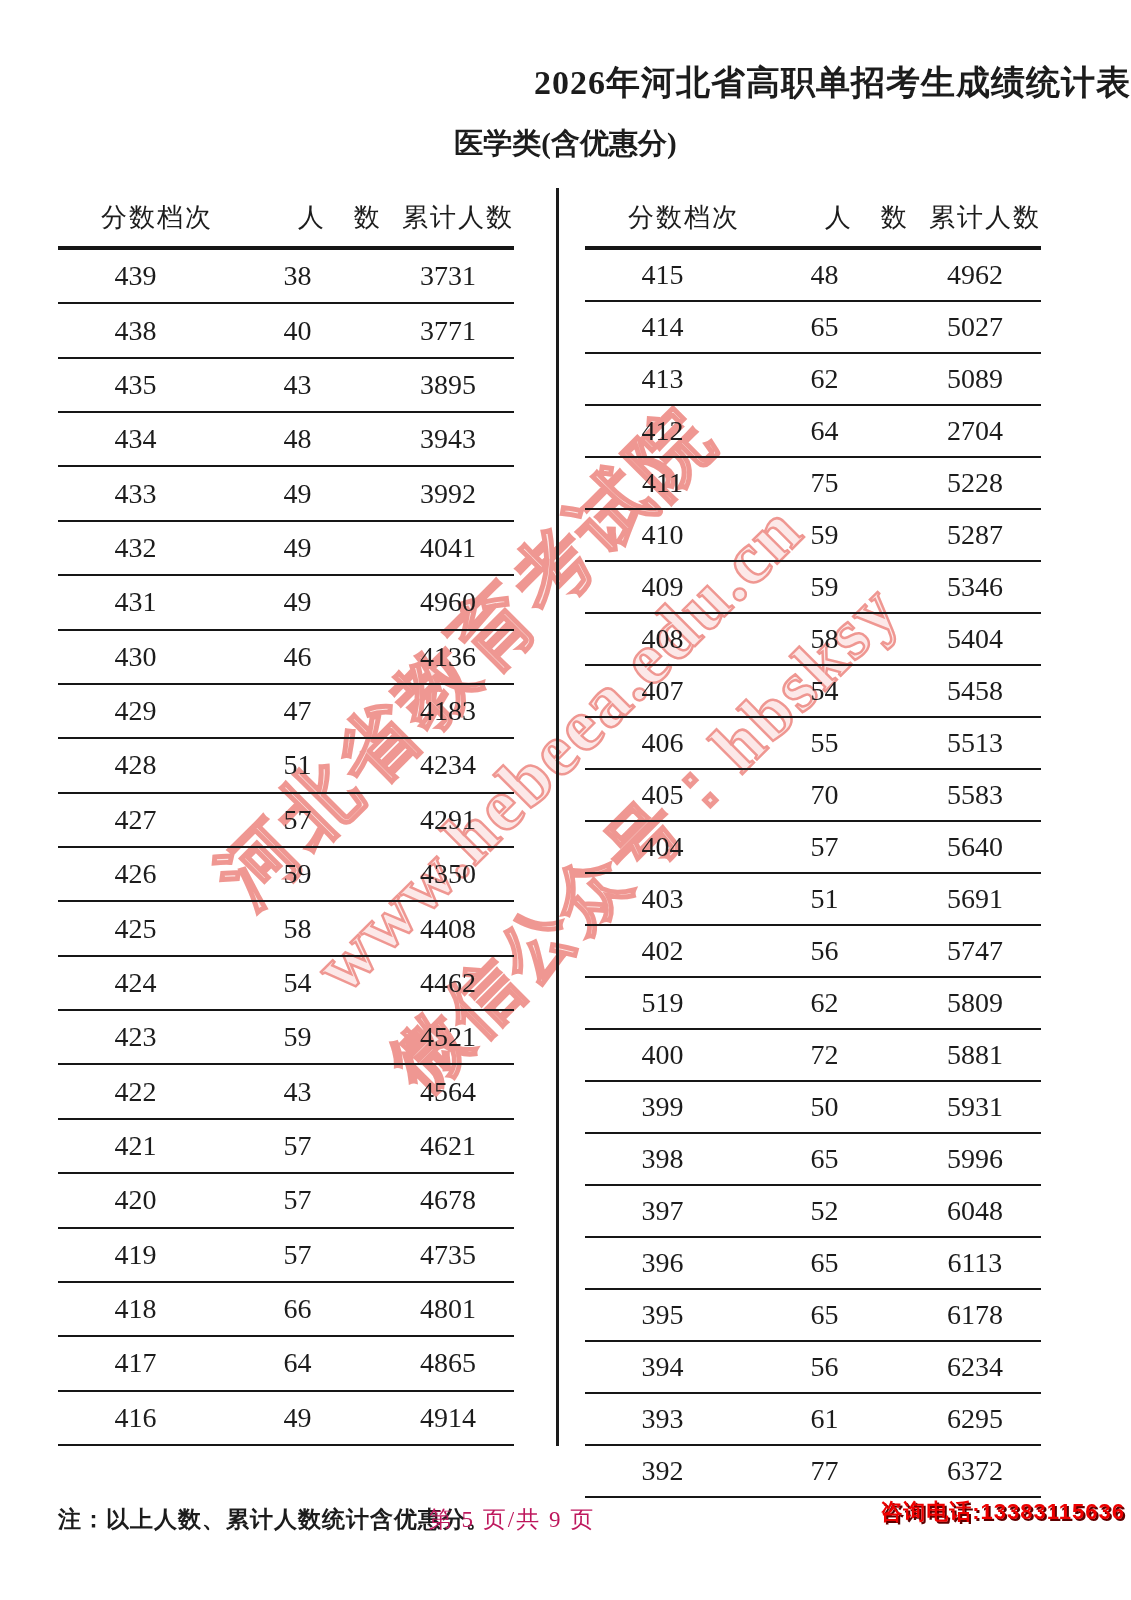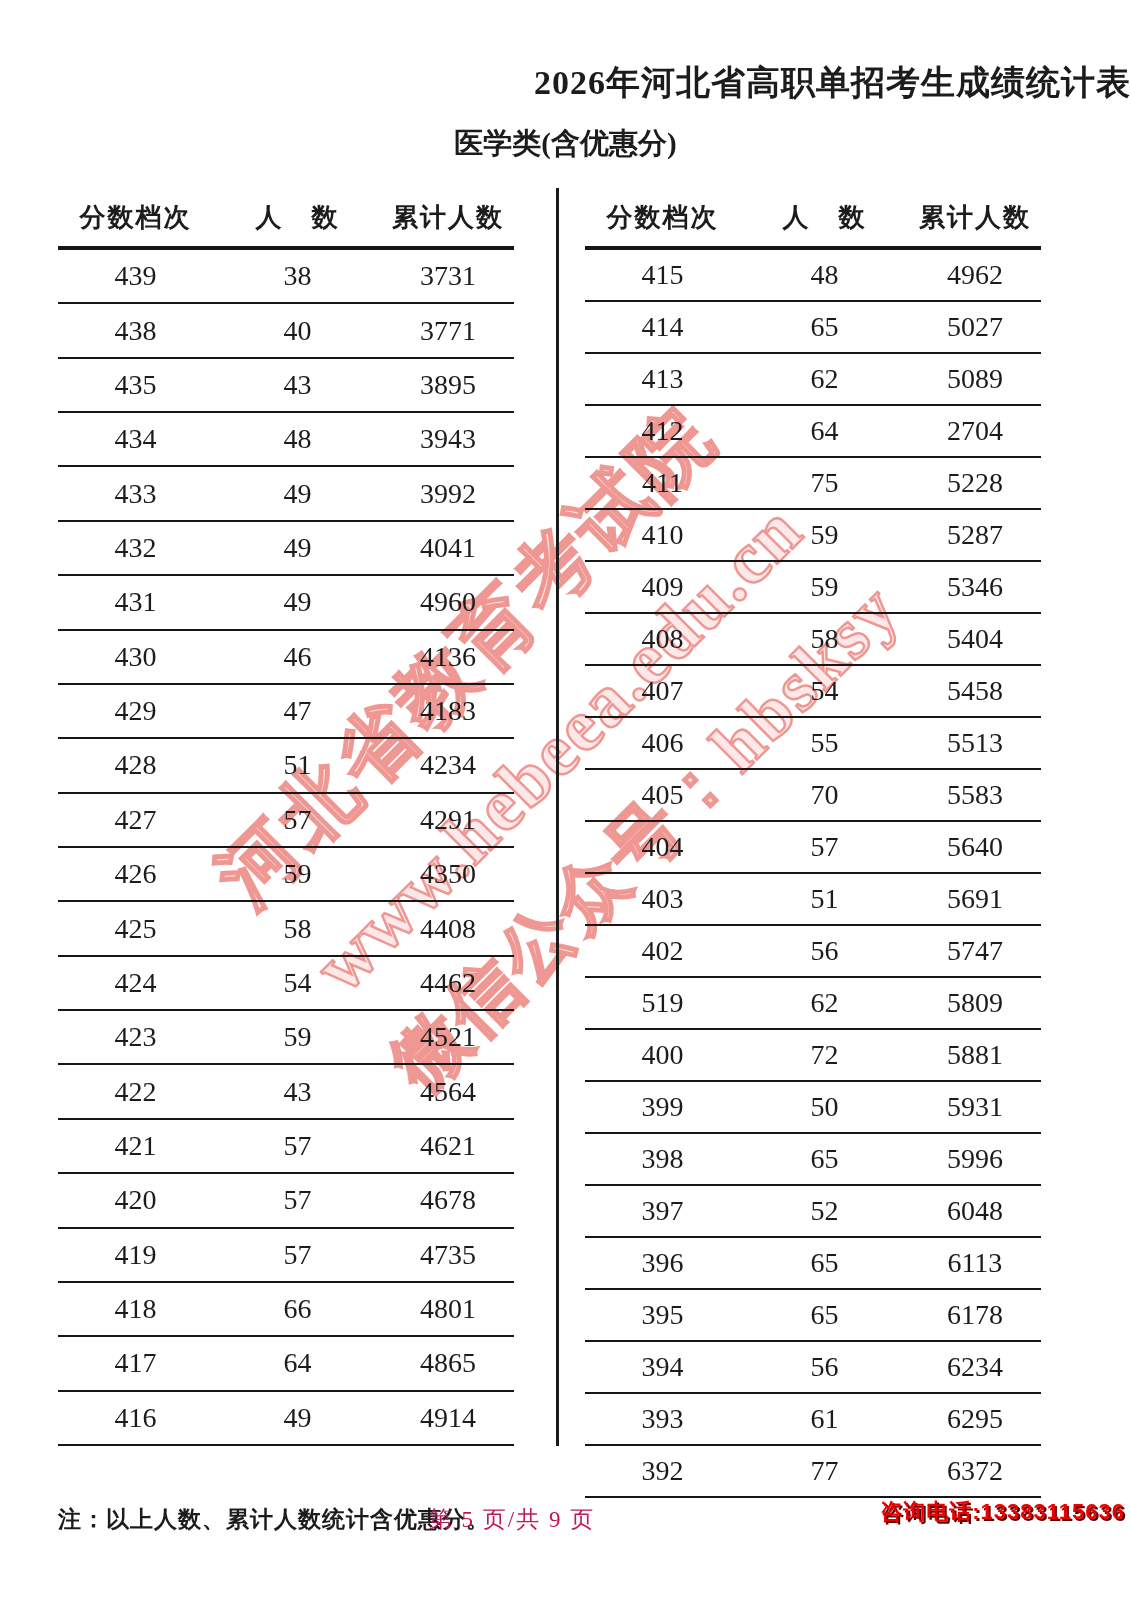--- a/index.html
+++ b/index.html
@@ -34,21 +34,21 @@
   table.score-table{
     position:absolute;top:0;border-collapse:collapse;table-layout:fixed;
     width:456px;height:1258px;
   }
   table.score-table.left{left:0;}
   table.score-table.right{left:527px;}
   .divider{
     position:absolute;left:498px;top:0;width:3px;height:1258px;background:#1a1a1a;
   }
   .score-table th{
-    height:58px;font-size:26px;font-weight:700;text-align:center;vertical-align:middle;
+    height:58px;font-size:26px;font-weight:400;text-align:right;vertical-align:middle;
     border-bottom:4px solid #161616;letter-spacing:2px;padding:0;
   }
   .score-table td{
     height:50px;font-size:28px;text-align:center;vertical-align:middle;
     border-bottom:2px solid #161616;padding:0;
   }
   
   .note{
     position:absolute;left:58px;top:1504px;font-size:23px;font-weight:bold;
     font-family:"Liberation Sans","DejaVu Sans",sans-serif;letter-spacing:1px;

